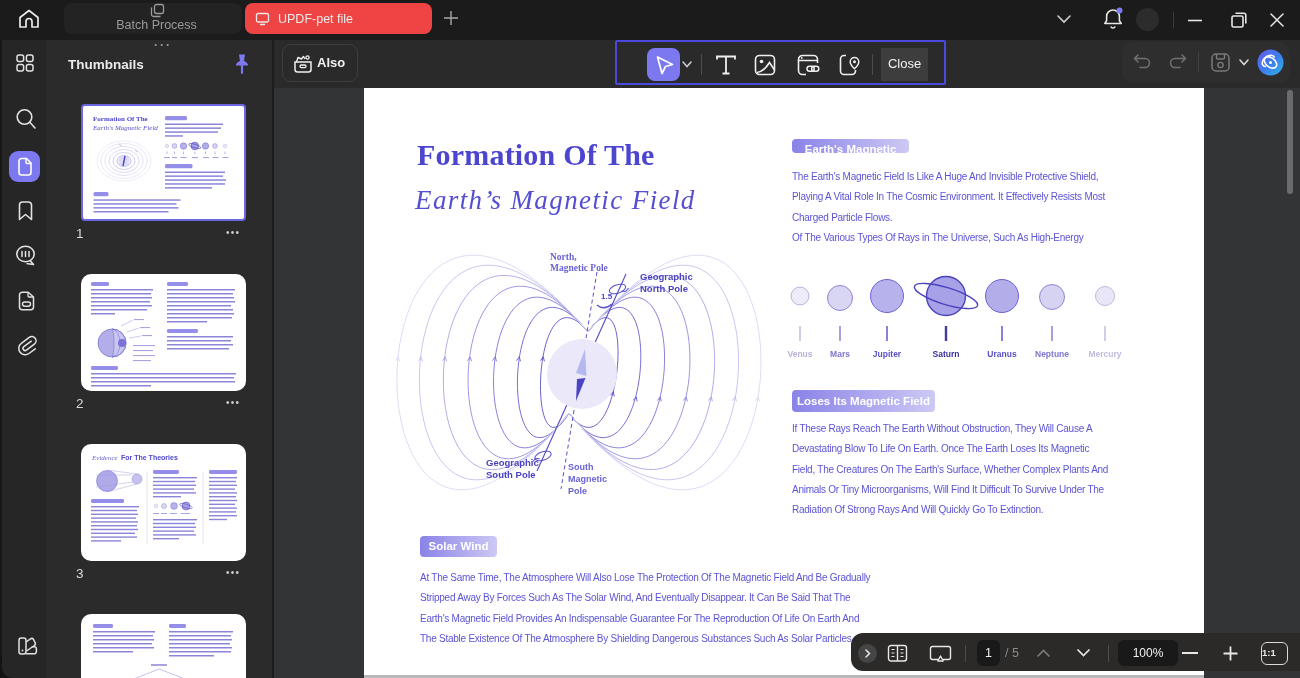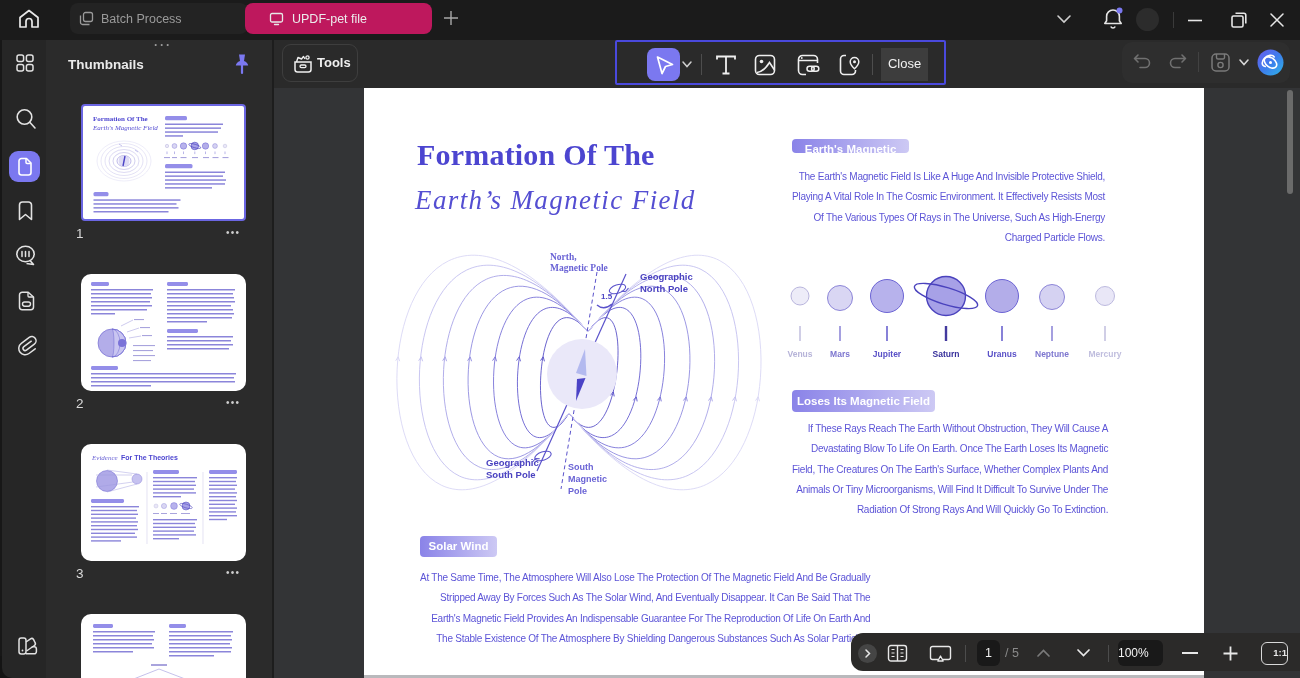--- a/index.html
+++ b/index.html
@@ -3,42 +3,42 @@
 <meta charset="utf-8">
 <style>
 * { margin:0; padding:0; box-sizing:border-box; }
 html,body { width:1300px; height:678px; overflow:hidden; background:#333436; font-family:"Liberation Sans", sans-serif; }
 .abs { position:absolute; }
 #stage { position:relative; width:1300px; height:678px; }
 
 
 #topbar { left:0; top:0; width:1300px; height:40px; background:#1b1b1b; }
 .tab { top:3px; height:31px; border-radius:8px; display:flex; align-items:center; }
-#tab1 { left:70px; width:178px; background:#232323; }
-#tab2 { left:245px; width:187px; background:#be185d;padding-left:14px; }
+#tab1 { left:64px; width:178px; background:#232323;flex-direction:column; }
+#tab2 { left:245px; width:187px; background:#ef4444; }
 .tabtxt { font-size:12.5px; }
 
 
 #row2 { left:46px; top:40px; width:1254px; height:48px; background:#2a2a2a; }
 #rail { left:2px; top:40px; width:44px; height:638px; background:#262626; border-bottom-left-radius:10px; }
 #panel { left:46px; top:88px; width:226px; height:590px; background:#2b2b2b; }
 #panelhead { left:46px; top:40px; width:226px; height:48px; background:#2b2b2b; }
 #sep { left:272px; top:40px; width:2px; height:638px; background:#1d1d1d; }
 #page { left:364px; top:88px; width:840px; height:590px; background:#ffffff; overflow:hidden; }
 #pagebtm { left:364px; top:675px; width:840px; height:2.5px; background:#b9b9bc; }
 
 
 .thumb { left:81px; width:165px; height:117px; background:#fff; border-radius:10px; }
 .tnum { left:76px; width:20px; color:#d9d9d9; font-size:13.5px; }
 .tdots { left:226px; width:24px; color:#cfcfcf; font-size:10px; letter-spacing:1.2px; }
 
 
 .badge { position:absolute; border-radius:4px; background:linear-gradient(90deg,#8a83e8,#cdc9f4);
          color:#fff; font-weight:bold; font-size:11.5px; text-align:center; }
-.para { position:absolute; color:#5c54d7; font-size:10px; letter-spacing:-0.25px;text-align:right; }
+.para { position:absolute; color:#5c54d7; font-size:10px; letter-spacing:-0.25px; }
 .para div { height:20.3px; white-space:nowrap; }
 </style>
 </head>
 <body>
 <div id="stage">
 
   <div class="abs" id="topbar"></div>
   <svg class="abs" style="left:16px;top:6px" width="26" height="26" viewBox="0 0 26 26">
     <path d="M4 11.5 L13 4.5 L22 11.5 L22 21 L16 21 L16 15.5 a3 3 0 0 0 -6 0 L10 21 L4 21 Z" fill="none" stroke="#e9e9e9" stroke-width="1.7" stroke-linejoin="round"></path>
   </svg>
@@ -104,21 +104,21 @@
     <path d="M11 13.5 V21" stroke="#7b78f0" stroke-width="2.2" stroke-linecap="round"></path>
   </svg>
 
   <div class="abs" style="left:282px;top:44px;width:76px;height:38px;border:1px solid #3e3e3e;border-radius:9px"></div>
   <svg class="abs" style="left:292px;top:53px" width="22" height="21" viewBox="0 0 22 21">
     <path d="M3 9 h16 v7.5 a2.5 2.5 0 0 1 -2.5 2.5 h-11 A2.5 2.5 0 0 1 3 16.5 Z" fill="none" stroke="#efefef" stroke-width="1.5"></path>
     <rect x="8" y="12" width="6" height="2.6" rx="1.3" fill="none" stroke="#efefef" stroke-width="1.3"></rect>
     <path d="M4.5 9 L6 4.5 L9.5 6 L11.5 3.5 L13 6" fill="none" stroke="#efefef" stroke-width="1.4" stroke-linejoin="round"></path>
     <circle cx="15.5" cy="4.5" r="1.6" fill="none" stroke="#efefef" stroke-width="1.3"></circle>
   </svg>
-  <div class="abs" style="left:317px;top:55px;color:#f0f0f0;font-size:13px;font-weight:bold">Tools</div>
+  <div class="abs" style="left:317px;top:55px;color:#f0f0f0;font-size:13px;font-weight:bold">Also</div>
 
   <div class="abs" style="left:615px;top:40px;width:331px;height:45px;border:2.5px solid #4a49dd;border-radius:2px"></div>
   <div class="abs" style="left:647px;top:48px;width:33px;height:33px;background:#7b78f0;border-radius:8px"></div>
   <svg class="abs" style="left:654px;top:54px" width="21" height="21" viewBox="0 0 21 21">
     <path d="M3.5 3 L18.5 10.5 L11.5 12.5 L8 19.5 Z" fill="none" stroke="#fff" stroke-width="1.7" stroke-linejoin="round"></path>
   </svg>
   <svg class="abs" style="left:681px;top:60px" width="12" height="9" viewBox="0 0 12 9">
     <path d="M2 2 L6 6.5 L10 2" fill="none" stroke="#cfcfcf" stroke-width="1.5" stroke-linecap="round"></path>
   </svg>
   <div class="abs" style="left:701px;top:54px;width:1px;height:21px;background:#4d4d4d"></div>
@@ -437,22 +437,22 @@
   <div class="abs tdots" style="top:567px">•••</div>
 
   <div class="abs" id="page">
     <div class="abs" style="left:53px;top:50px;font-family:'Liberation Serif',serif;font-weight:bold;font-size:30px;color:#4c45d0;letter-spacing:0.2px">Formation Of The</div>
     <div class="abs" style="left:51px;top:97px;font-family:'Liberation Serif',serif;font-style:italic;font-size:27px;color:#544ed2;letter-spacing:1.4px">Earth’s Magnetic Field</div>
 
     <div class="abs badge" style="left:428px;top:51px;width:117px;height:14px;line-height:21px">Earth's Magnetic</div>
     <div class="abs para" style="left:428px;top:83px">
       <div>The Earth's Magnetic Field Is Like A Huge And Invisible Protective Shield,</div>
       <div>Playing A Vital Role In The Cosmic Environment. It Effectively Resists Most</div>
+      <div>Charged Particle Flows.</div>
       <div>Of The Various Types Of Rays in The Universe, Such As High-Energy</div>
-      <div>Charged Particle Flows.</div>
     </div>
 
     <svg class="abs" style="left:416px;top:182px" width="350" height="95" viewBox="0 0 350 95">
       <g>
         <circle cx="20" cy="26" r="9" fill="#edecf8" stroke="#b9b5dd" stroke-width="1"></circle>
         <circle cx="60" cy="28" r="12.5" fill="#d9d6f3" stroke="#8c85d8" stroke-width="1"></circle>
         <circle cx="107" cy="26" r="16.5" fill="#b7b2ec" stroke="#6c64d4" stroke-width="1"></circle>
         <circle cx="166" cy="26" r="19.5" fill="#a7a1e7" stroke="#4a42bd" stroke-width="1.4"></circle>
         <ellipse cx="166" cy="26" rx="33" ry="8.5" fill="none" stroke="#4a42bd" stroke-width="1.4" transform="rotate(17 166 26)"></ellipse>
         <circle cx="222" cy="26" r="16.5" fill="#b3ade9" stroke="#6c64d4" stroke-width="1"></circle>
@@ -579,20 +579,20 @@
   <div class="abs" style="left:965px;top:645px;width:1px;height:17px;background:#4c4c4c"></div>
   <div class="abs" style="left:977px;top:640px;width:23px;height:26px;background:#191919;border-radius:6px;color:#f2f2f2;font-size:12.5px;text-align:center;line-height:26px">1</div>
   <div class="abs" style="left:1005px;top:646px;color:#8a8a8a;font-size:12.5px">/ 5</div>
   <svg class="abs" style="left:1036px;top:648px" width="15" height="10" viewBox="0 0 15 10">
     <path d="M2 8 L7.5 2.5 L13 8" fill="none" stroke="#7a7a7a" stroke-width="1.7" stroke-linecap="round"></path>
   </svg>
   <svg class="abs" style="left:1076px;top:648px" width="15" height="10" viewBox="0 0 15 10">
     <path d="M2 2 L7.5 7.5 L13 2" fill="none" stroke="#e8e8e8" stroke-width="1.7" stroke-linecap="round"></path>
   </svg>
   <div class="abs" style="left:1108px;top:645px;width:1px;height:17px;background:#4c4c4c"></div>
-  <div class="abs" style="left:1118px;top:640px;width:45px;height:26px;background:#191919;border-radius:6px;color:#f2f2f2;font-size:12px;text-align:left;line-height:26px">100%</div>
+  <div class="abs" style="left:1118px;top:640px;width:60px;height:26px;background:#191919;border-radius:6px;color:#f2f2f2;font-size:12px;text-align:center;line-height:26px">100%</div>
   <div class="abs" style="left:1182px;top:652px;width:16px;height:2px;background:#e8e8e8"></div>
   <svg class="abs" style="left:1222px;top:645px" width="17" height="17" viewBox="0 0 17 17">
     <path d="M8.5 1.5 V15.5 M1.5 8.5 H15.5" stroke="#e8e8e8" stroke-width="1.8"></path>
   </svg>
-  <div class="abs" style="left:1261px;top:642px;width:27px;height:23px;border:1.6px solid #d9d9d9;border-radius:6px;color:#e8e8e8;font-size:9.5px;font-weight:bold;text-align:right;line-height:20px">1:1</div>
+  <div class="abs" style="left:1261px;top:642px;width:27px;height:23px;border:1.6px solid #d9d9d9;border-radius:6px;color:#e8e8e8;font-size:9.5px;font-weight:bold;text-align:left;line-height:20px">1:1</div>
 
 </div>
 
 </body></html>

